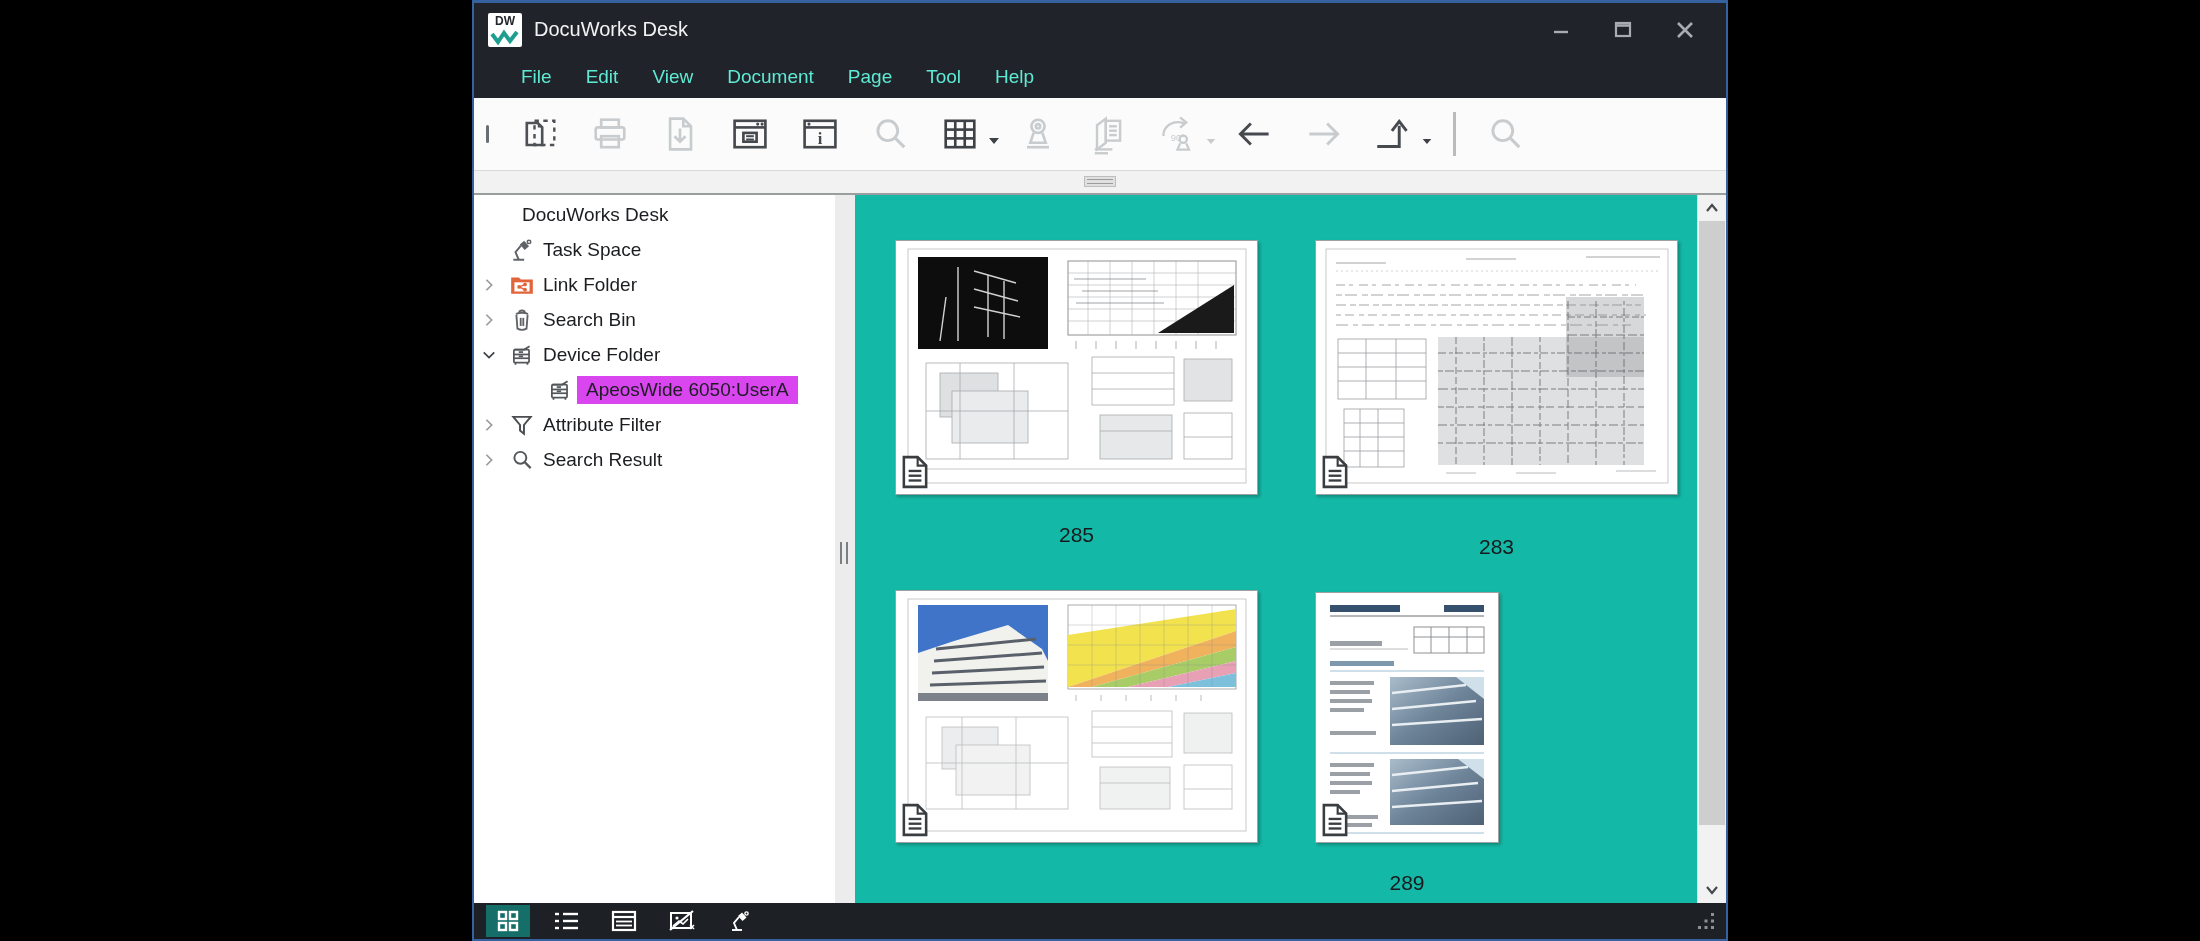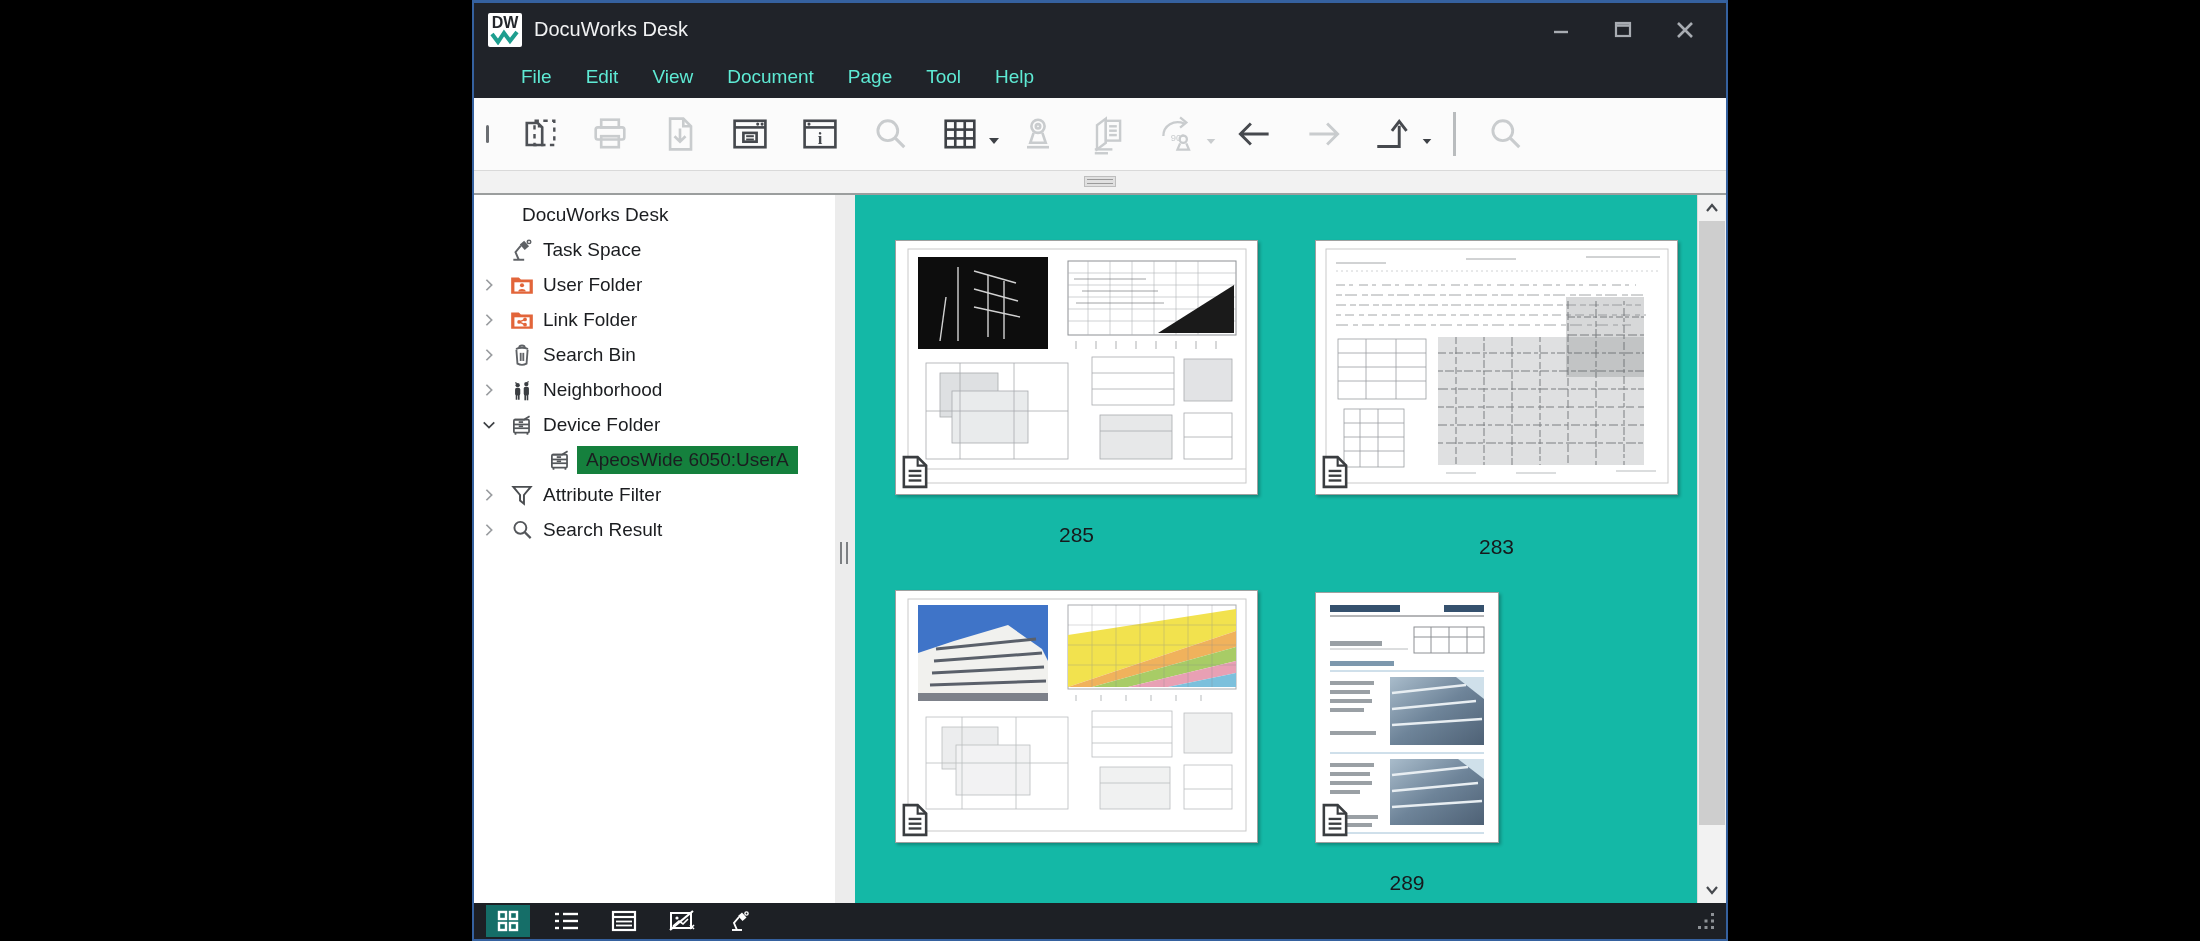--- a/index.html
+++ b/index.html
@@ -4,21 +4,21 @@
 <style>
   html,body{margin:0;padding:0;background:#000;}
   .stage{position:relative;width:2200px;height:941px;background:#000;overflow:hidden;
          font-family:"Liberation Sans",sans-serif;cursor:default;-webkit-user-select:none;user-select:none;}
   .window{position:absolute;left:472px;top:0;width:1256px;height:941px;box-sizing:border-box;
           border:2px solid #35619f;border-top-width:3px;background:#202329;display:flex;flex-direction:column;}
 
   
   .titlebar{height:53px;display:flex;align-items:center;padding:0 10px 0 14px;background:#202329;flex:0 0 auto;}
   .app-icon{width:34px;height:34px;background:#fff;border-radius:2px;position:relative;margin-right:12px;flex:0 0 auto;}
-  .app-icon .dw{position:absolute;top:1px;left:0;right:0;text-align:center;font-size:16px;font-weight:bold;color:#23262b;letter-spacing:0;}
+  .app-icon .dw{position:absolute;top:1px;left:0;right:0;text-align:center;font-size:12px;font-weight:bold;color:#23262b;letter-spacing:0;}
   .app-icon svg{position:absolute;left:2px;bottom:2px;}
   .title{color:#f1f2f3;font-size:20px;}
   .win-controls{margin-left:auto;display:flex;align-items:center;}
   .wbtn{width:62px;height:40px;background:transparent;border:0;display:flex;align-items:center;justify-content:center;padding:0;}
   .wbtn svg{display:block;}
 
   
   .menubar{height:42px;display:flex;align-items:center;padding-left:30px;background:#202329;flex:0 0 auto;}
   .menu-item{color:#5eead4;font-size:19px;padding:6px 17px;}
 
@@ -38,21 +38,21 @@
 
   
   .main{flex:1;display:flex;min-height:0;}
   .tree{width:361px;background:#fff;padding-top:2px;box-sizing:border-box;overflow:hidden;flex:0 0 auto;}
   .trow{height:35px;display:flex;align-items:center;padding-left:8px;font-size:19px;color:#1b1d20;}
   .trow .chev{width:26px;display:flex;align-items:center;justify-content:flex-start;flex:0 0 auto;}
   .trow .ticon{width:28px;display:flex;align-items:center;justify-content:center;margin-right:7px;flex:0 0 auto;}
   .trow .tlabel{white-space:nowrap;}
   .trow.root{padding-left:48px;}
   .trow.child{padding-left:72px;}
-  .tlabel.selected{background:#15803d;padding:3px 9px;margin-left:-4px;}
+  .tlabel.selected{background:#d946ef;padding:3px 9px;margin-left:-4px;}
 
   .vsplit{width:20px;background:#ececec;position:relative;flex:0 0 auto;}
   .vsplit .vhandle{position:absolute;top:347px;left:5px;width:8px;height:22px;display:flex;justify-content:space-between;}
   .vsplit .vhandle i{width:2px;height:100%;background:#7c7f82;}
 
   .content{flex:1;background:#14b8a6;position:relative;overflow:hidden;}
   .page{position:absolute;background:#fff;border:1px solid #9fa1a0;box-shadow:2px 2px 3px rgba(0,0,0,.25);box-sizing:border-box;}
   .page svg{display:block;}
   .doc-corner{position:absolute;left:5px;bottom:5px;}
   .thumb-label{position:absolute;text-align:center;font-size:21px;color:#17191c;}
@@ -286,36 +286,20 @@
               <path d="M4 21 h10"></path>
                   <path d="M9 21 l-3 -7 5 -6"></path>
             </g>
             <path d="M10 7 l4 -3.5 4.5 5 -4 3.5 z" fill="#5f6266"></path>
             <circle cx="18.5" cy="4.5" r="1.6" fill="none" stroke="#5f6266" stroke-width="1.4"></circle>
           </svg>
         </span>
         <span class="tlabel">Task Space</span>
       </div>
 
-      <div class="trow">
-        <span class="chev">
-          <svg width="14" height="14" viewBox="0 0 16 16">
-                <path d="M5 2 l6 6 -6 6" fill="none" stroke="#9a9da0" stroke-width="2"></path>
-              </svg>
-        </span>
-        <span class="ticon">
-          <svg width="26" height="26" viewBox="0 0 24 24">
-            <path d="M2 5 h7 l2 2 h11 v13 H2 z" fill="#e2653a"></path>
-            <rect x="5" y="9.5" width="14" height="8.5" fill="#fff"></rect>
-            <circle cx="12" cy="12.2" r="1.9" fill="#e2653a"></circle>
-            <path d="M8.6 18 c0 -3 6.8 -3 6.8 0 z" fill="#e2653a"></path>
-          </svg>
-        </span>
-        <span class="tlabel">User Folder</span>
-      </div>
 
       <div class="trow">
         <span class="chev">
           <svg width="14" height="14" viewBox="0 0 16 16">
                 <path d="M5 2 l6 6 -6 6" fill="none" stroke="#9a9da0" stroke-width="2"></path>
               </svg>
         </span>
         <span class="ticon">
           <svg width="26" height="26" viewBox="0 0 24 24">
             <path d="M2 5 h7 l2 2 h11 v13 H2 z" fill="#e2653a"></path>
@@ -345,42 +329,20 @@
               <path d="M6.5 6.5 c3 -1.6 8 -1.6 11 0"></path>
               <path d="M6.8 7 l1 13 c2.5 1.4 5.9 1.4 8.4 0 l1 -13"></path>
               <line x1="10.8" y1="10" x2="10.8" y2="17.5"></line>
                   <line x1="13.2" y1="10" x2="13.2" y2="17.5"></line>
             </g>
           </svg>
         </span>
         <span class="tlabel">Search Bin</span>
       </div>
 
-      <div class="trow">
-        <span class="chev">
-          <svg width="14" height="14" viewBox="0 0 16 16">
-                <path d="M5 2 l6 6 -6 6" fill="none" stroke="#9a9da0" stroke-width="2"></path>
-              </svg>
-        </span>
-        <span class="ticon">
-          <svg width="26" height="26" viewBox="0 0 24 24" fill="#3b3e42">
-            <circle cx="8" cy="7.5" r="2"></circle>
-                <rect x="5.6" y="10" width="4.8" height="7" rx="1.6"></rect>
-            <rect x="6.2" y="16" width="1.5" height="5"></rect>
-                <rect x="8.3" y="16" width="1.5" height="5"></rect>
-            <circle cx="16" cy="6.5" r="2"></circle>
-                <rect x="13.6" y="9" width="4.8" height="8" rx="1.6"></rect>
-            <rect x="14.2" y="16" width="1.5" height="5.5"></rect>
-                <rect x="16.3" y="16" width="1.5" height="5.5"></rect>
-            <line x1="6" y1="5" x2="7" y2="6.2" stroke="#3b3e42" stroke-width="1.2"></line>
-            <line x1="18" y1="4" x2="17" y2="5.2" stroke="#3b3e42" stroke-width="1.2"></line>
-          </svg>
-        </span>
-        <span class="tlabel">Neighborhood</span>
-      </div>
 
       <div class="trow">
         <span class="chev">
           <svg width="14" height="14" viewBox="0 0 16 16">
                 <path d="M2 5 l6 6 6 -6" fill="none" stroke="#3f4246" stroke-width="2"></path>
               </svg>
         </span>
         <span class="ticon">
           <svg width="26" height="26" viewBox="0 0 24 24">
             <g fill="none" stroke="#53565a" stroke-width="1.6">

